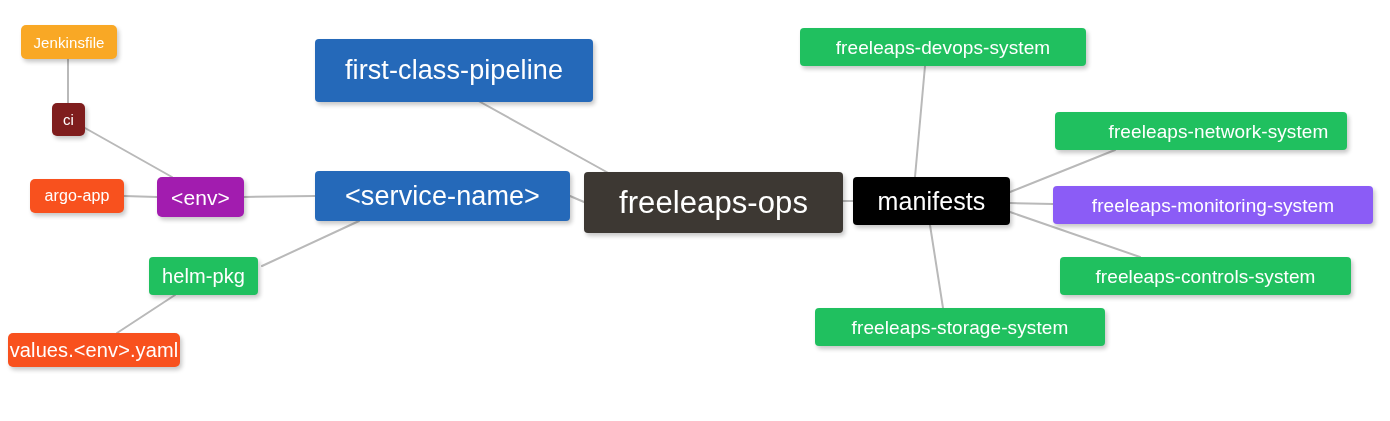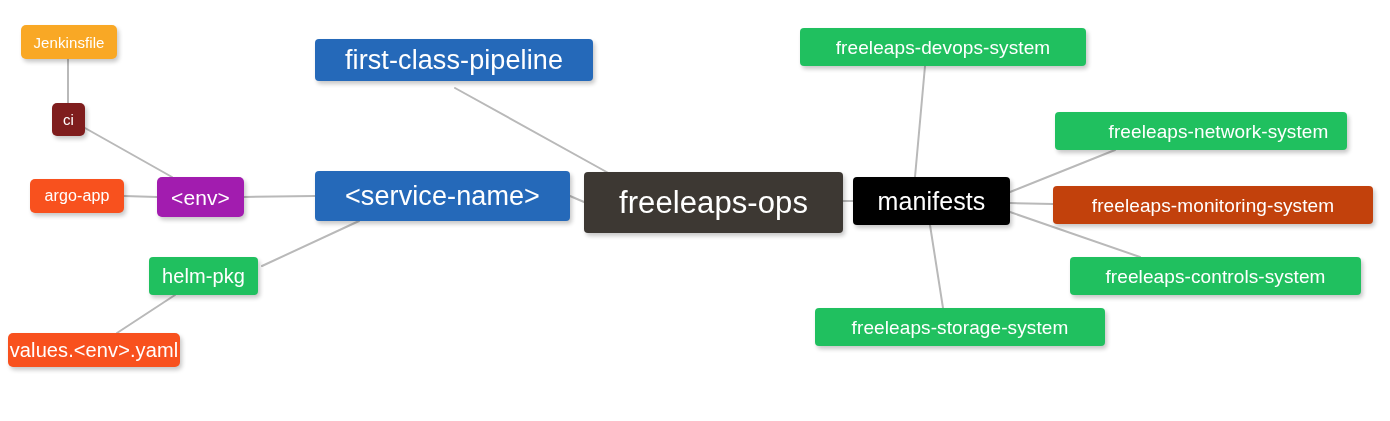--- a/index.html
+++ b/index.html
@@ -78,21 +78,21 @@
       </div>
       <div class="node" style="left: 52px; top: 103px; width: 33px; height: 33px; background: #7f1d1d; color: rgb(255, 255, 255); font-size: 15px; border-radius: 5px;">
         <span class="node-label">ci</span>
       </div>
       <div class="node" style="left: 30px; top: 179px; width: 94px; height: 34px; background: rgb(248, 81, 30); color: rgb(255, 255, 255); font-size: 16px; border-radius: 5px;">
         <span class="node-label">argo-app</span>
       </div>
       <div class="node" style="left: 157px; top: 177px; width: 87px; height: 40px; background: #a21caf; color: rgb(255, 255, 255); font-size: 21px; border-radius: 5px;">
         <span class="node-label">&lt;env&gt;</span>
       </div>
-      <div class="node" style="left: 315px; top: 39px; width: 278px; height: 42px; background: rgb(37, 105, 185); color: rgb(255, 255, 255); font-size: 27px; border-radius: 4px;">
+      <div class="node" style="left: 315px; top: 39px; width: 278px; height: 63px; background: rgb(37, 105, 185); color: rgb(255, 255, 255); font-size: 27px; border-radius: 4px;">
         <span class="node-label">first-class-pipeline</span>
       </div>
       <div class="node" style="left: 315px; top: 171px; width: 255px; height: 50px; background: rgb(37, 105, 185); color: rgb(255, 255, 255); font-size: 27px; border-radius: 4px;">
         <span class="node-label">&lt;service-name&gt;</span>
       </div>
       <div class="node" style="left: 149px; top: 257px; width: 109px; height: 38px; background: rgb(32, 192, 95); color: rgb(255, 255, 255); font-size: 20px; border-radius: 4px;">
         <span class="node-label">helm-pkg</span>
       </div>
       <div class="node" style="left: 8px; top: 333px; width: 172px; height: 34px; background: rgb(248, 81, 30); color: rgb(255, 255, 255); font-size: 20px; border-radius: 5px;">
         <span class="node-label">values.&lt;env&gt;.yaml</span>
@@ -102,23 +102,23 @@
       </div>
       <div class="node" style="left: 853px; top: 177px; width: 157px; height: 48px; background: #000000; color: rgb(255, 255, 255); font-size: 25px; border-radius: 4px;">
         <span class="node-label">manifests</span>
       </div>
       <div class="node" style="left: 800px; top: 28px; width: 286px; height: 38px; background: rgb(32, 192, 95); color: rgb(255, 255, 255); font-size: 19px; border-radius: 4px;">
         <span class="node-label">freeleaps-devops-system</span>
       </div>
       <div class="node" style="left: 1055px; top: 112px; width: 292px; height: 38px; background: rgb(32, 192, 95); color: rgb(255, 255, 255); font-size: 19px; border-radius: 4px; padding-left: 35px;">
         <span class="node-label">freeleaps-network-system</span>
       </div>
-      <div class="node" style="left: 1053px; top: 186px; width: 320px; height: 38px; background: #c2410c; color: rgb(255, 255, 255); font-size: 19px; border-radius: 4px;">
+      <div class="node" style="left: 1053px; top: 186px; width: 320px; height: 38px; background: #8b5cf6; color: rgb(255, 255, 255); font-size: 19px; border-radius: 4px;">
         <span class="node-label">freeleaps-monitoring-system</span>
       </div>
-      <div class="node" style="left: 1060px; top: 257px; width: 291px; height: 38px; background: rgb(32, 192, 95); color: rgb(255, 255, 255); font-size: 19px; border-radius: 4px; margin-left: 10px;">
+      <div class="node" style="left: 1060px; top: 257px; width: 291px; height: 38px; background: rgb(32, 192, 95); color: rgb(255, 255, 255); font-size: 19px; border-radius: 4px;">
         <span class="node-label">freeleaps-controls-system</span>
       </div>
       <div class="node" style="left: 815px; top: 308px; width: 290px; height: 38px; background: rgb(32, 192, 95); color: rgb(255, 255, 255); font-size: 19px; border-radius: 4px;">
         <span class="node-label">freeleaps-storage-system</span>
       </div>
     </div>
 </div>
 
 </body></html>

